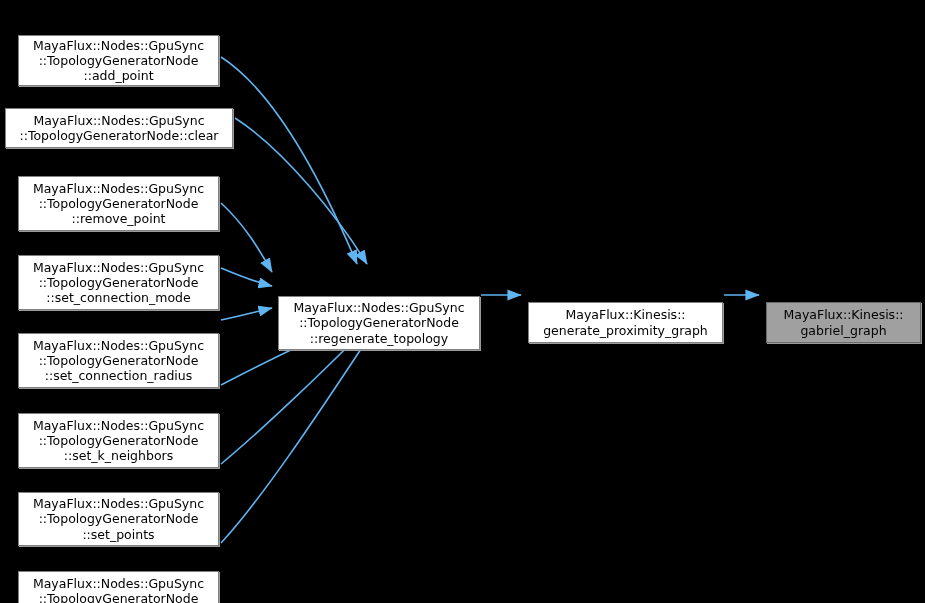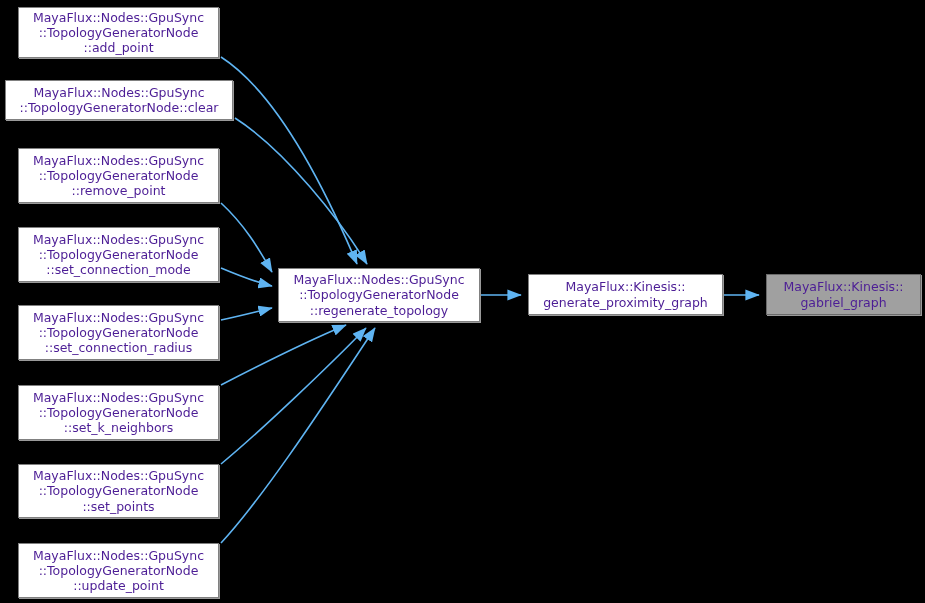--- a/index.html
+++ b/index.html
@@ -26,25 +26,26 @@
   .node {
     position: absolute;
     box-sizing: border-box;
     background: #ffffff;
     border: 1px solid #808080;
     box-shadow: 1px 1px 0 0 #9a9a9a;
     display: flex;
     align-items: center;
     justify-content: center;
     text-align: center;
-    color: #4c1d95;
+    color: #000000;
     font-size: 12.5px;
     line-height: 15.2px;
     letter-spacing: 0px;
     z-index: 2;
+    margin-top: 28px;
   }
   .node.highlight {
     background: #a0a0a0;
     border: 1px solid #6a6a6a;
   }
   .node .label {
     display: block;
     width: 100%;
     padding: 0 4px;
     white-space: pre-line;

